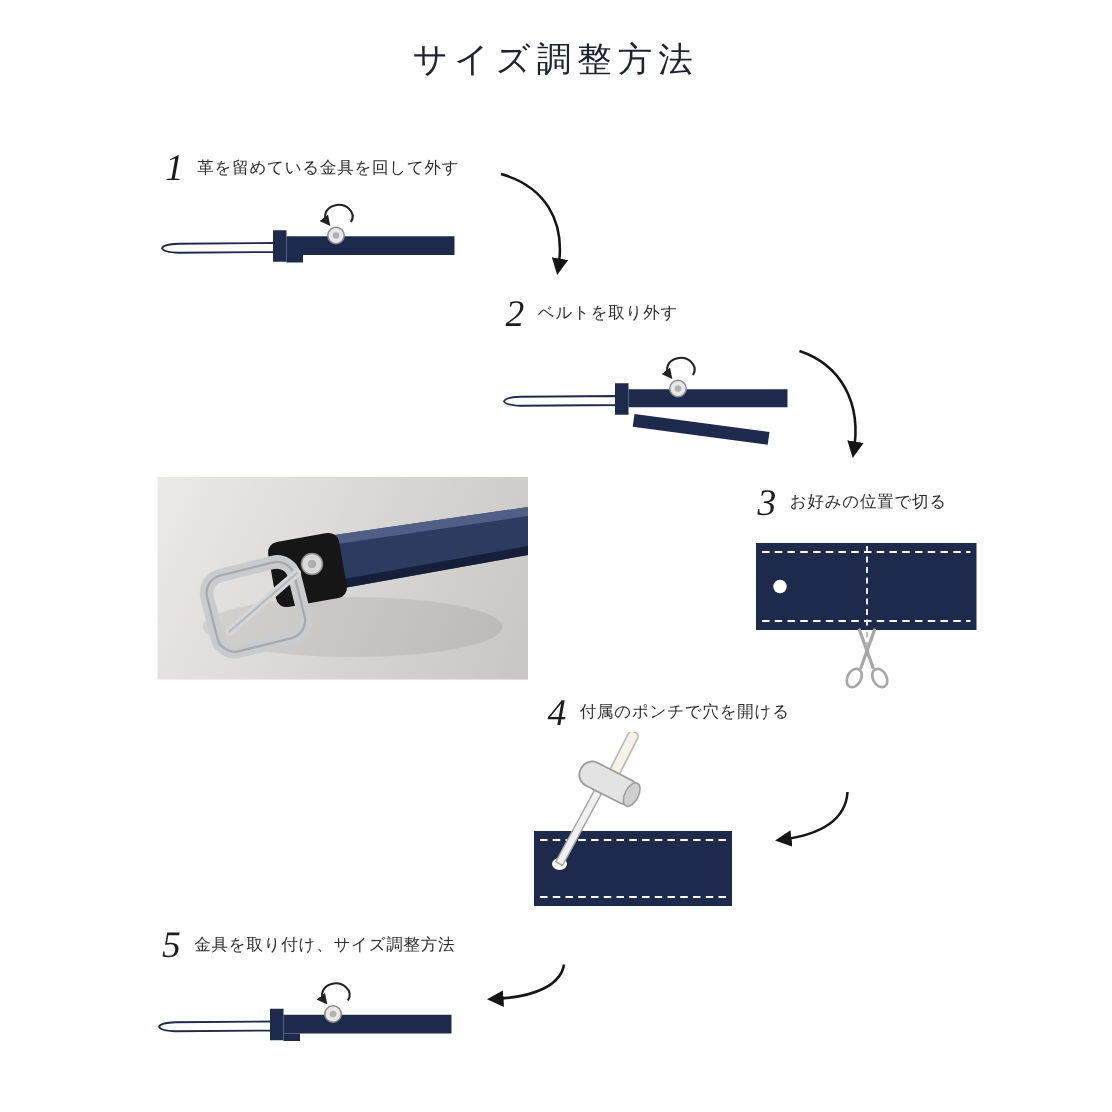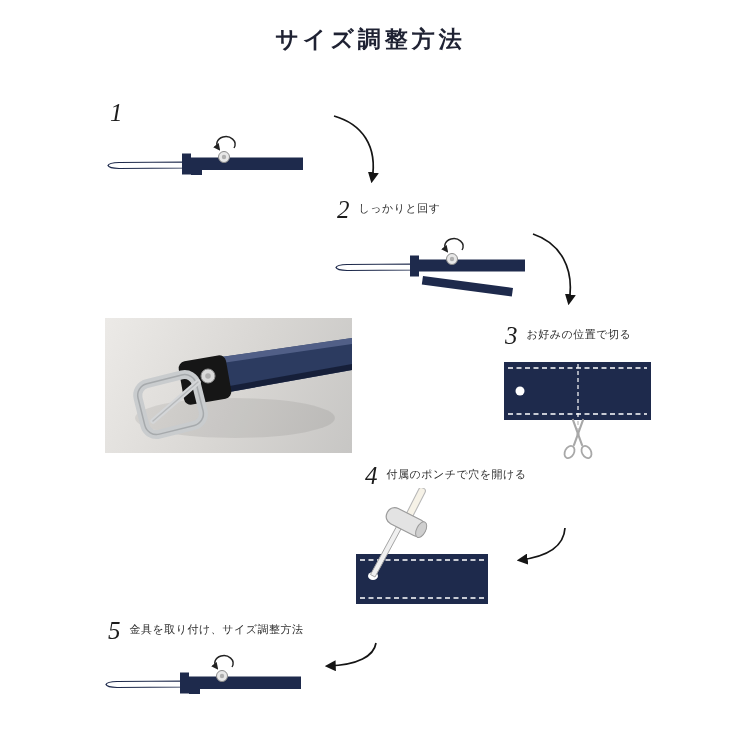--- a/index.html
+++ b/index.html
@@ -5,21 +5,21 @@
   :root{
     --belt-navy:#1e2a4c;
     --title-text:#1f2233;
     --label-text:#2e2e2e;
     --arrow-color:#151515;
   }
   html,body{margin:0;padding:0;background:#fff;}
   .canvas{position:relative;width:741px;height:741px;background:#ffffff;overflow:hidden;
           font-family:"Liberation Sans",sans-serif;}
   .title{position:absolute;top:24px;left:0;width:100%;text-align:center;
-         font-family:"Liberation Serif",serif;font-weight:700;font-size:23px;
+         font-family:"Liberation Serif",serif;font-weight:400;font-size:23px;
          letter-spacing:4px;color:var(--title-text);}
   .step-head{position:absolute;display:flex;align-items:center;gap:9px;white-space:nowrap;}
   .step-num{font-family:"Liberation Serif",serif;font-style:italic;font-size:25px;
             line-height:1;color:#1c1c1c;}
   .step-label{font-size:11px;color:var(--label-text);letter-spacing:0.5px;padding-bottom:3px;}
   .abs{position:absolute;}
   .photo{position:absolute;left:105px;top:318px;width:247px;height:135px;
          background:linear-gradient(115deg,#eceae7 0%,#d8d6d3 55%,#c7c6c4 100%);overflow:hidden;}
   
   .navy{fill:var(--belt-navy);}
@@ -43,20 +43,21 @@
 </style>
 </head>
 <body>
 
 <div class="canvas">
 
   <div class="title">サイズ調整方法</div>
 
   <div class="step-head" style="left:110px;top:100px">
     <span class="step-num">1</span>
+    <span class="step-label">革を留めている金具を回して外す</span>
   </div>
   <svg class="abs" style="left:105px;top:133px" width="200" height="60" viewBox="0 0 200 60">
     <defs>
       <marker id="rot1" viewBox="0 0 10 10" refX="6" refY="5" markerWidth="5" markerHeight="5" orient="auto">
         <path d="M0,0 L10,5 L0,10 Z" fill="#222"></path>
       </marker>
     </defs>
     <path class="thin-arrow" d="M129,15 C133,8 125,2 118,4 C112,5.8 110,11 113.5,15.5" marker-end="url(#rot1)"></path>
     <path class="tail" d="M3,32.5 Q4,29.8 14,29.5 L80,29 L80,35 L14,35.5 Q4,35.2 3,32.5 Z"></path>
     <rect class="navy" x="77" y="20.5" width="9" height="21"></rect>
@@ -70,21 +71,21 @@
     <defs>
       <marker id="ah12" viewBox="0 0 10 10" refX="7" refY="5" markerWidth="6.5" markerHeight="6.5" orient="auto">
         <path class="ah" d="M0,0 L10,5 L0,10 Z"></path>
       </marker>
     </defs>
     <path class="flow" d="M6,6 C34,14 50,36 44,70" marker-end="url(#ah12)"></path>
   </svg>
 
   <div class="step-head" style="left:337px;top:197px">
     <span class="step-num">2</span>
-    <span class="step-label">しっかりと回す</span>
+    <span class="step-label">ベルトを取り外す</span>
   </div>
   <svg class="abs" style="left:333px;top:228px" width="200" height="72" viewBox="0 0 200 72">
     <defs>
       <marker id="rot2" viewBox="0 0 10 10" refX="6" refY="5" markerWidth="5" markerHeight="5" orient="auto">
         <path d="M0,0 L10,5 L0,10 Z" fill="#222"></path>
       </marker>
     </defs>
     <path class="thin-arrow" d="M129,22 C133,15 125,9 118,11 C112,12.8 110,18 113.5,22.5" marker-end="url(#rot2)"></path>
     <path class="tail" d="M3,39.5 Q4,36.8 14,36.5 L80,36 L80,42 L14,42.5 Q4,42.2 3,39.5 Z"></path>
     <rect class="navy" x="77" y="27.5" width="9" height="21"></rect>

